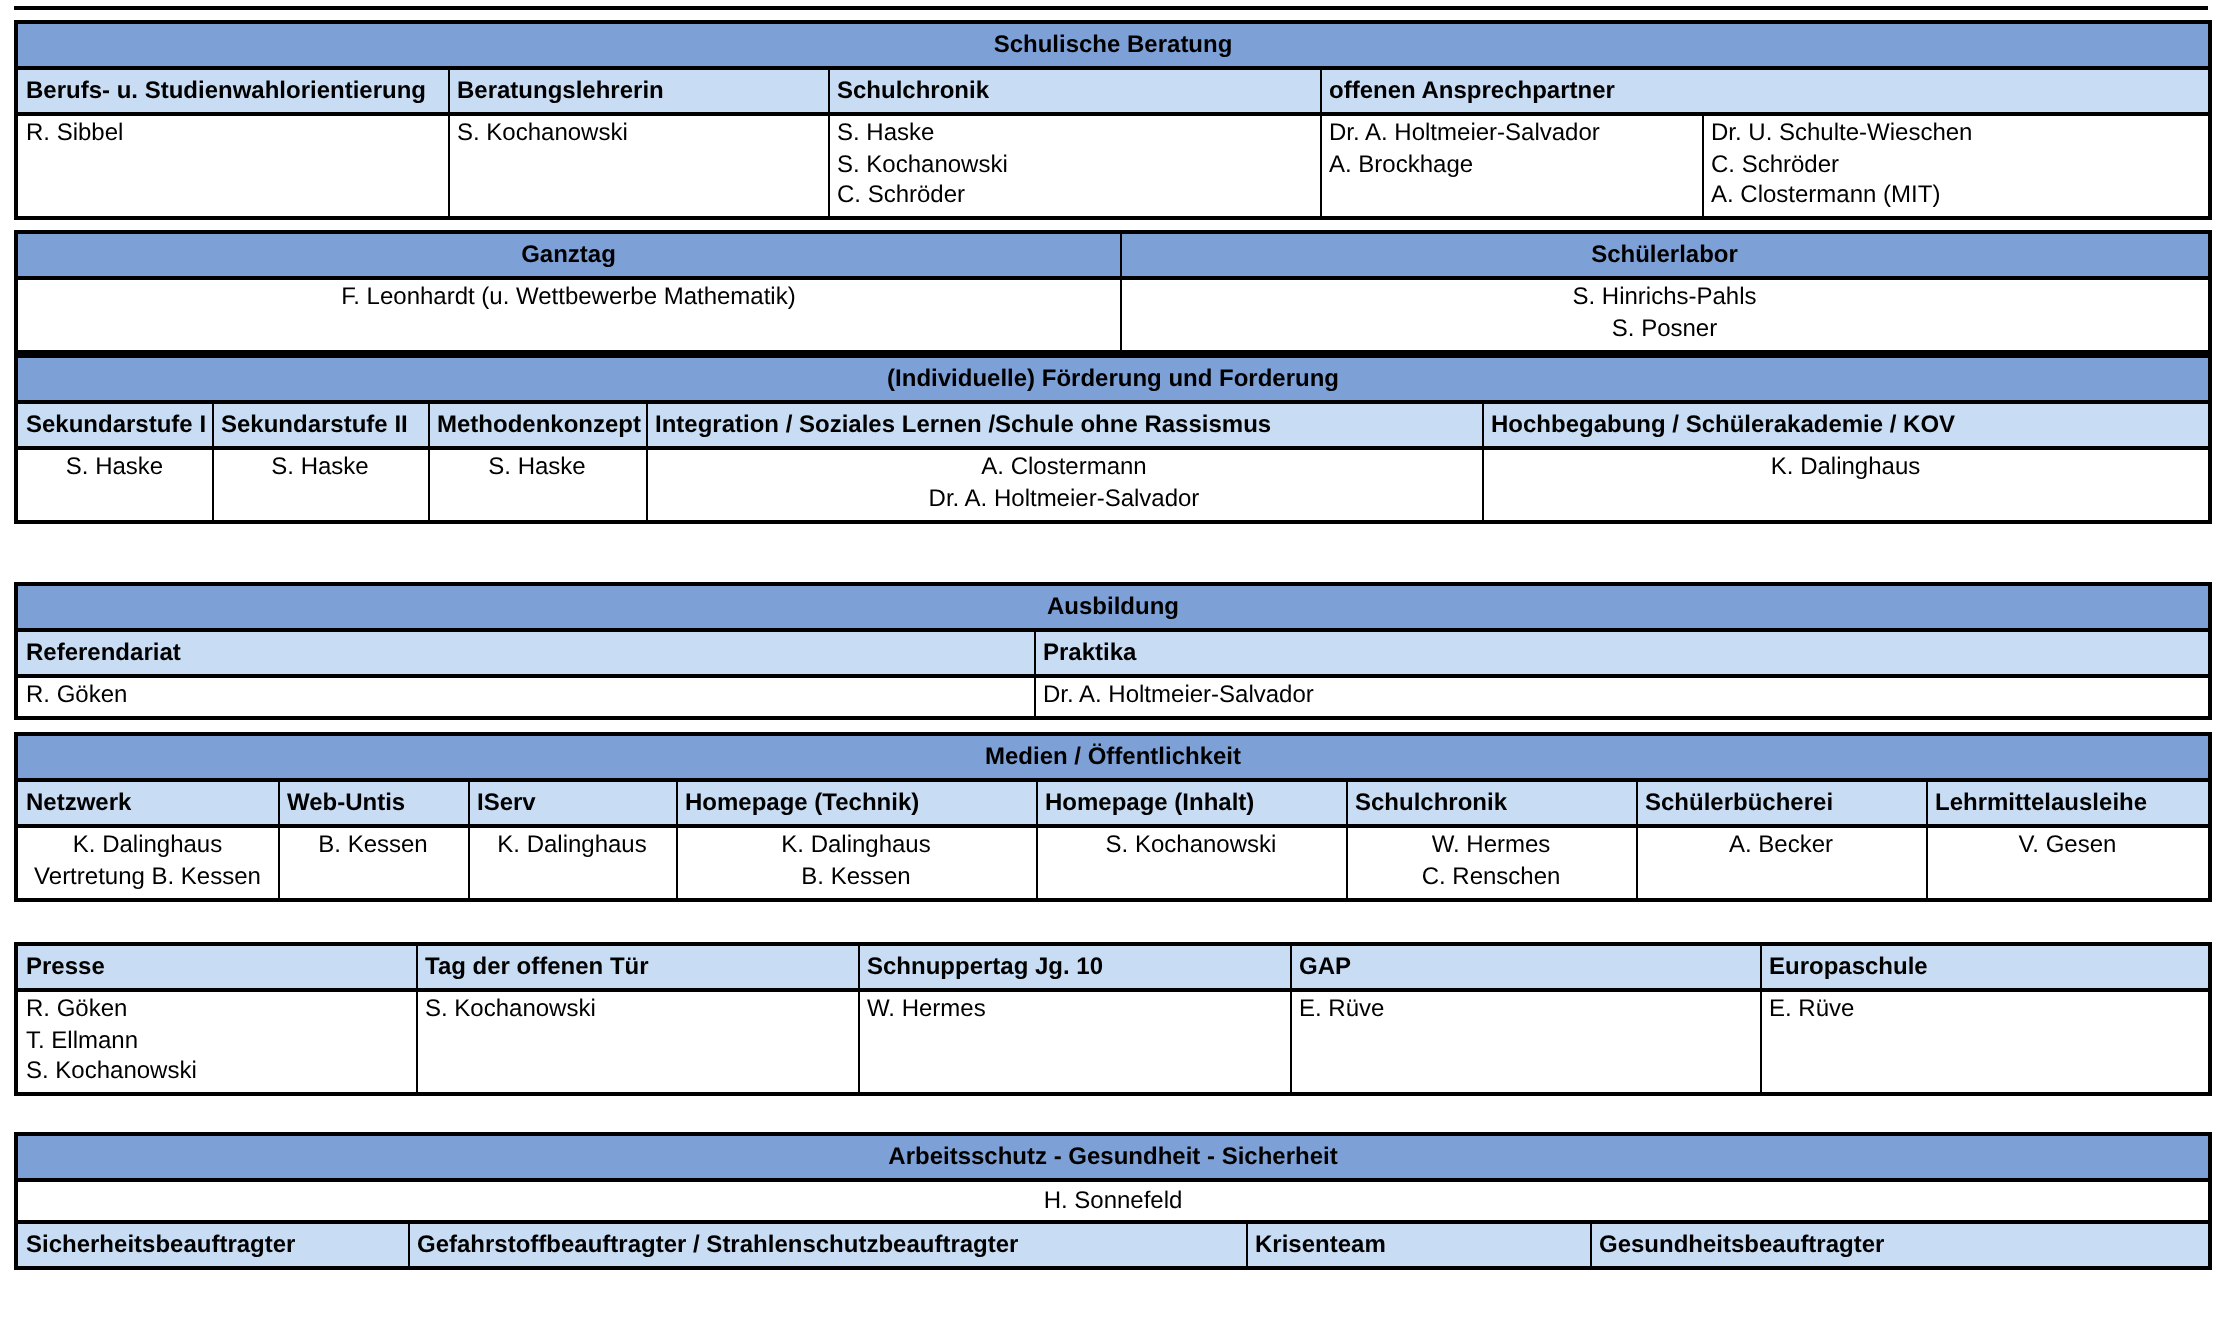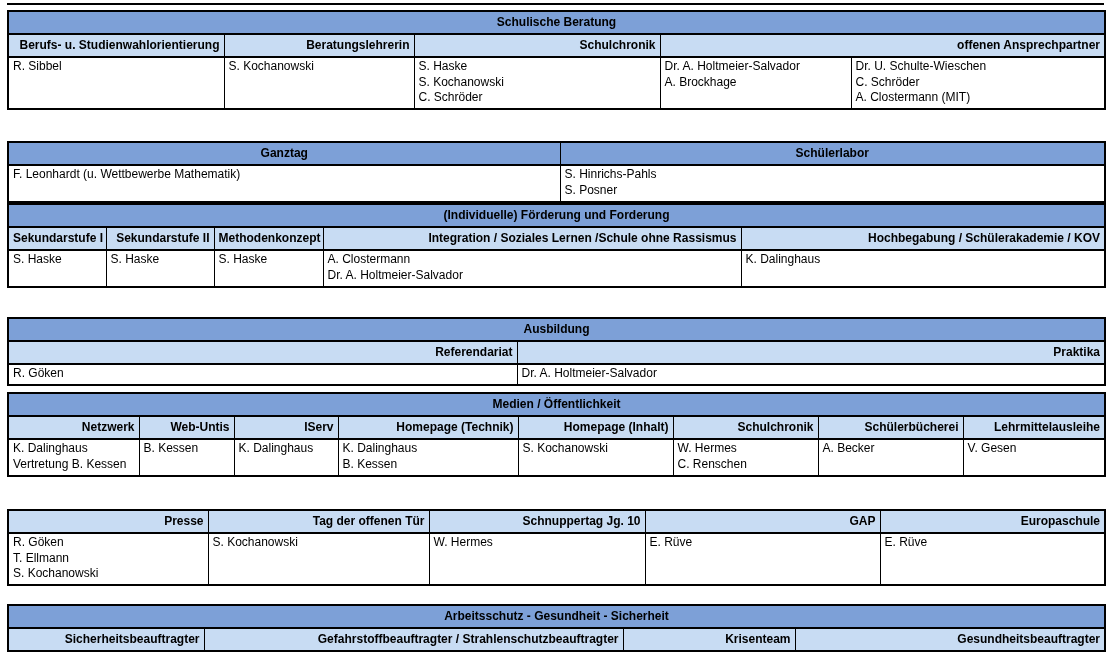--- a/index.html
+++ b/index.html
@@ -30,39 +30,39 @@
     line-height:15.5px;
     overflow:hidden;
   }
   tr.t-title td{
     background:var(--title-bg);
     font-weight:bold;text-align:center;
     height:17px;line-height:18px;white-space:nowrap;
   }
   tr.t-head td{
     background:var(--head-bg);
-    font-weight:bold;text-align:right;
+    font-weight:bold;text-align:left;
     height:17px;line-height:18px;white-space:nowrap;
   }
-  tr.t-head td.left{text-align:right;}
+  tr.t-head td.left{text-align:left;}
   tr.t-sub td{
     text-align:center;height:15px;line-height:16px;white-space:nowrap;
   }
   tr.t-data td.h1{height:16px;}
-  tr.t-data td.h2{height:32px;}
+  tr.t-data td.h2{height:32px;text-align:center;}
   tr.t-data td.h3{height:47px;}
 </style>
 </head>
 <body>
 
 <div class="doc">
 
   <div class="top-rule"></div>
 
-  <table class="doc-table" style="margin-bottom:31px;">
+  <table class="doc-table" style="margin-bottom:5px;">
     <colgroup>
       <col style="width:216px">
         <col style="width:190px">
         <col style="width:246px">
         <col style="width:191px">
         <col style="width:254px">
     </colgroup>
     <tbody>
         <tr class="t-title">
       <td colspan="5">Schulische Beratung</td>
@@ -149,21 +149,21 @@
       <td>Referendariat</td>
       <td>Praktika</td>
     </tr>
     <tr class="t-data">
       <td class="h1">R. Göken</td>
       <td class="h1">Dr. A. Holtmeier-Salvador</td>
     </tr>
   </tbody>
     </table>
 
-  <table class="doc-table" style="margin-bottom:32px;padding-left:26px;">
+  <table class="doc-table" style="margin-bottom:20px;padding-left:26px;">
     <colgroup>
       <col style="width:131px">
         <col style="width:95px">
         <col style="width:104px">
         <col style="width:180px">
         <col style="width:155px">
         <col style="width:145px">
         <col style="width:145px">
         <col style="width:142px">
     </colgroup>
@@ -229,20 +229,23 @@
     <colgroup>
       <col style="width:196px">
         <col style="width:419px">
         <col style="width:172px">
         <col style="width:310px">
     </colgroup>
     <tbody>
         <tr class="t-title">
       <td colspan="4">Arbeitsschutz - Gesundheit - Sicherheit</td>
     </tr>
+    <tr class="t-sub">
+      <td colspan="4">H. Sonnefeld</td>
+    </tr>
     <tr class="t-head">
       <td>Sicherheitsbeauftragter</td>
       <td>Gefahrstoffbeauftragter / Strahlenschutzbeauftragter</td>
       <td>Krisenteam</td>
       <td>Gesundheitsbeauftragter</td>
     </tr>
 
   </tbody>
     </table>
 

